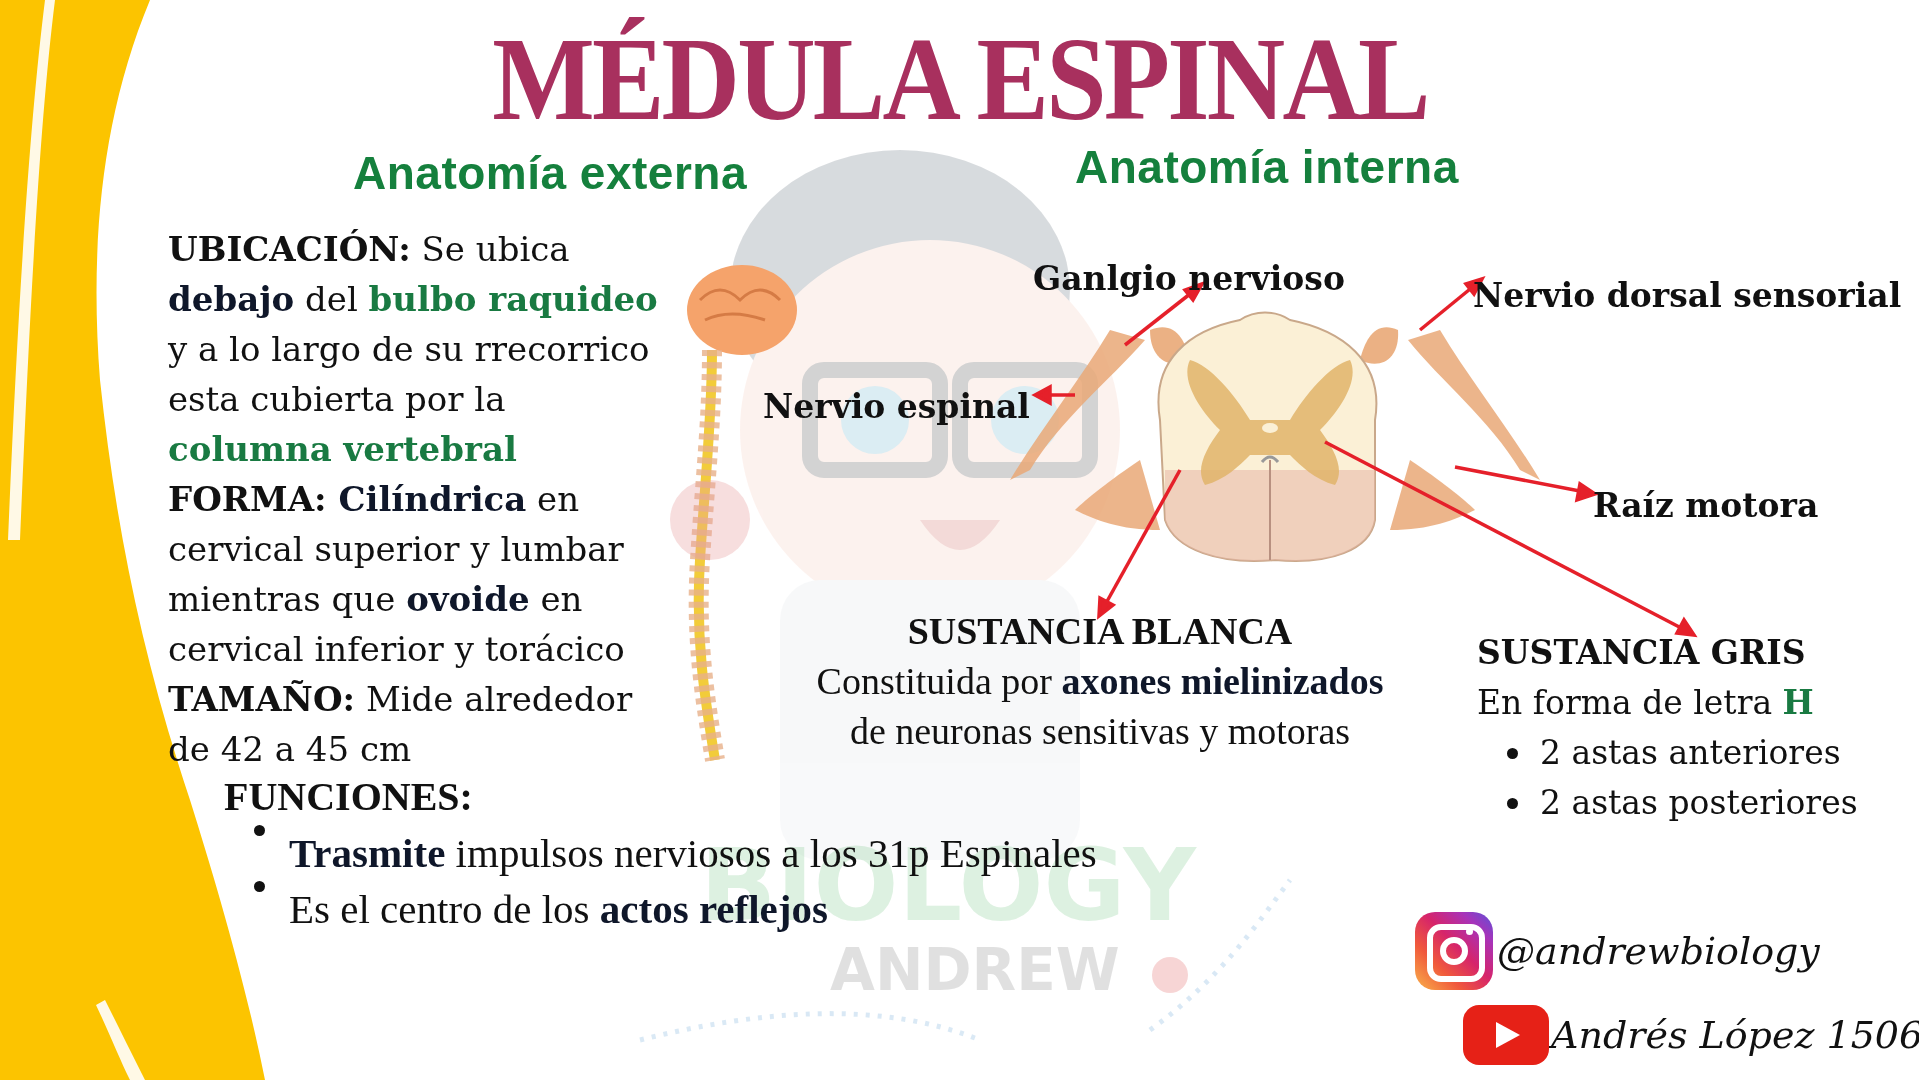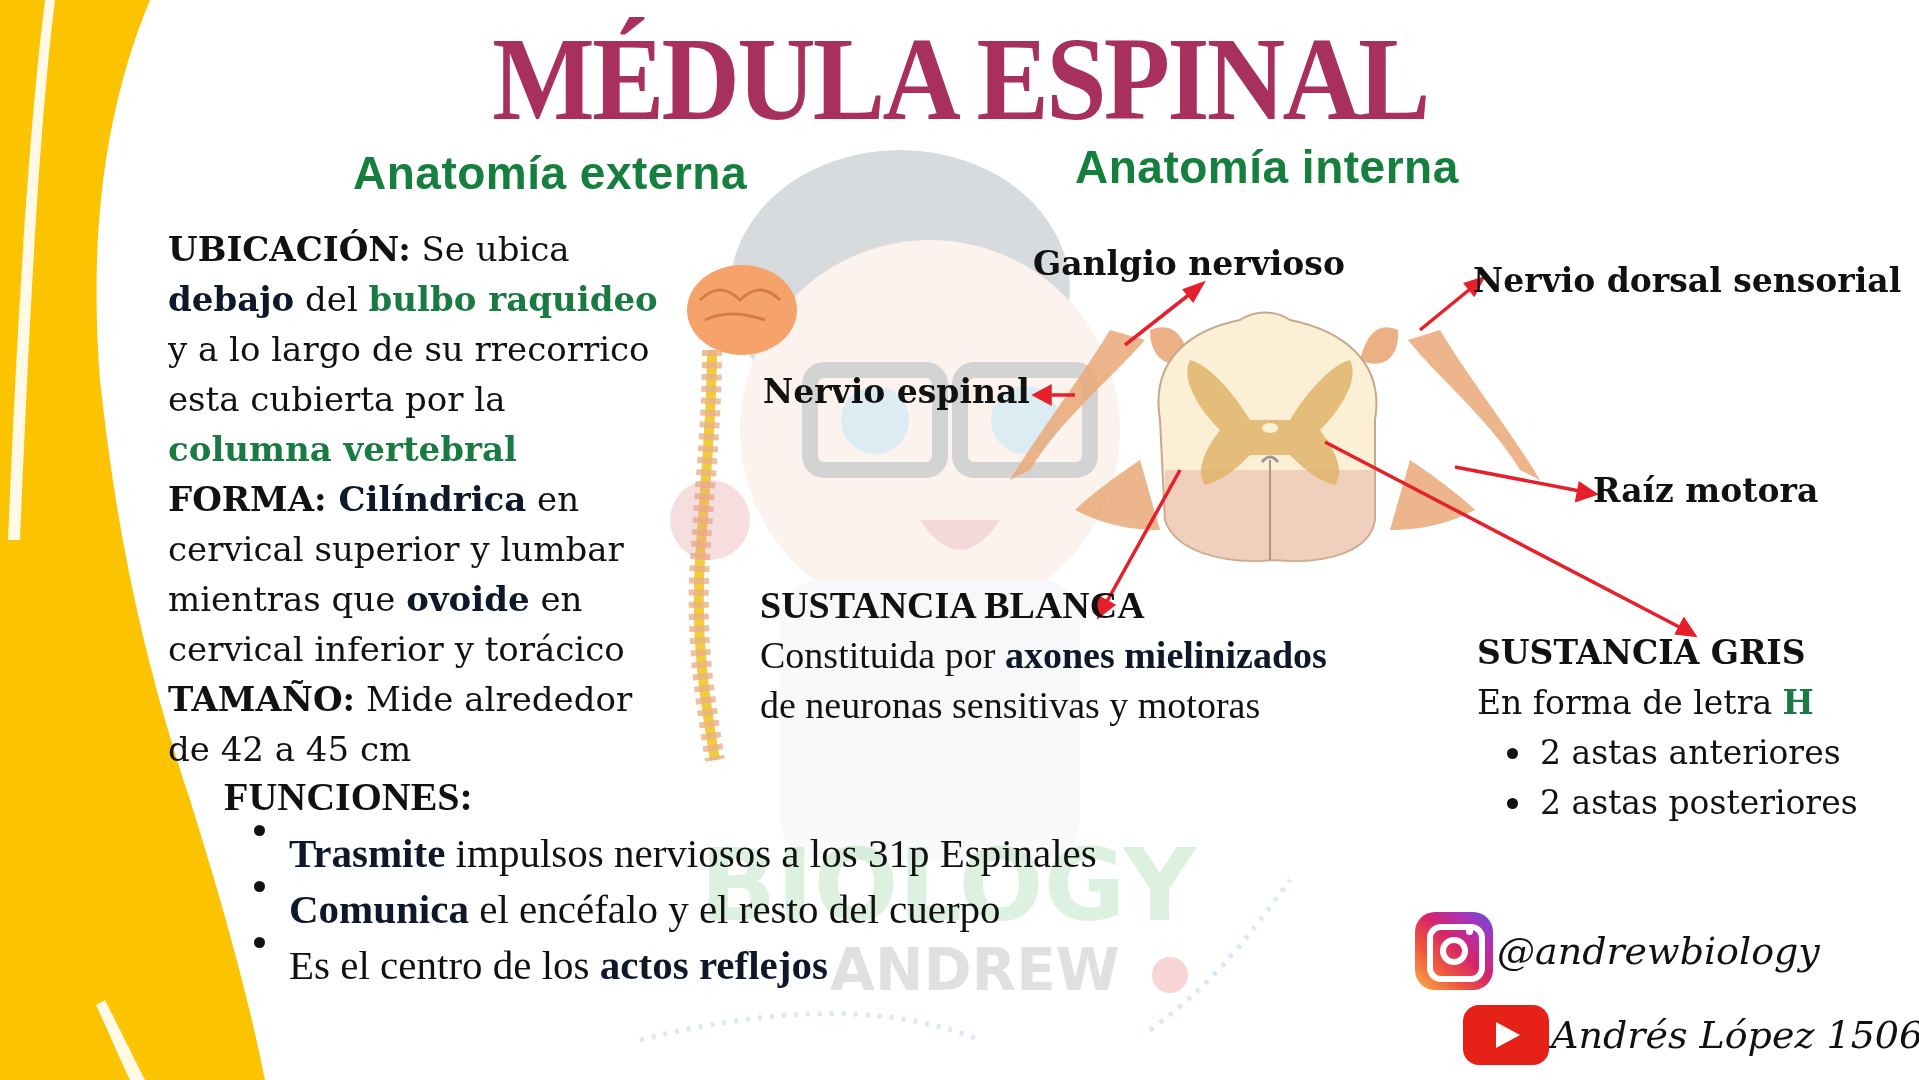--- a/index.html
+++ b/index.html
@@ -10,22 +10,22 @@
   .subtitle { font-family:Liberation Sans, sans-serif; font-weight:bold; color:#15803d; font-size:46px; white-space:nowrap; letter-spacing:0.5px;}
   .left-text { left:168px; top:224px; font-size:34px; line-height:50px; white-space:nowrap; }
   .left-text div { height:50px; }
   .b { font-weight:bold; }
   .purple { color:#0f172a; font-weight:bold; }
   .green { color:#197a42; font-weight:bold; }
   .func-title { left:224px; top:773px; font-size:40px; font-weight:bold; font-family:"Liberation Serif", serif; white-space:nowrap; }
   .func-list { left:254px; top:825px; font-family:"Liberation Serif", serif; font-size:41px; line-height:56px; white-space:nowrap; }
   .func-list .item { height:56px; display:flex; }
   .bullet { display:inline-block; width:11px; height:11px; border-radius:50%; background:#111; margin-right:24px; }
-  .lbl { font-family:"DejaVu Serif", serif; font-weight:bold; font-size:33px; white-space:nowrap; color:#111; }
-  .blanca { left:760px; width:680px; top:580px; text-align:left; font-family:"Liberation Serif", serif; font-size:38px; line-height:50px; }
+  .lbl { font-family:"DejaVu Serif", serif; font-weight:bold; font-size:33px; white-space:nowrap; color:#111;margin-top:15px; }
+  .blanca { left:760px; width:680px; top:606px; text-align:center; font-family:"Liberation Serif", serif; font-size:38px; line-height:50px; }
   .gris { left:1477px; top:628px; font-size:33px; line-height:50px; white-space:nowrap; }
   .gris .item { display:flex; align-items:center; height:50px; padding-left:30px; }
   .gris .bullet { width:11px; height:11px; margin-right:22px; }
   .social { left:1415px; display:flex; align-items:center; font-family:"DejaVu Serif", serif; font-style:italic; font-size:38px; white-space:nowrap; }
   .ig-icon { width:78px; height:78px; border-radius:20px; background:linear-gradient(45deg,#f9b34a 0%,#f0593c 30%,#d6246a 55%,#a833b9 80%,#5b51d8 100%); position:relative; margin-right:4px; }
   .ig-icon .ring { position:absolute; left:12px; top:12px; width:46px; height:46px; border:6px solid #fff; border-radius:14px; }
   .ig-icon .lens { position:absolute; left:25px; top:25px; width:16px; height:16px; border:6px solid #fff; border-radius:50%; }
   .ig-icon .dot { position:absolute; left:51px; top:16px; width:7px; height:7px; background:#fff; border-radius:50%; }
   .yt-icon { width:86px; height:60px; border-radius:16px; background:#e62117; position:relative; margin-right:2px; }
   .yt-icon .play { position:absolute; left:33px; top:17px; width:0; height:0; border-left:24px solid #fff; border-top:13px solid transparent; border-bottom:13px solid transparent; }
@@ -123,25 +123,20 @@
 
 <div class="abs func-title">FUNCIONES:</div>
 <div class="abs func-list">
   <div class="item">
       <span class="bullet"></span>
       <span class="purple">Trasmite</span>
       <span style="white-space:pre"> impulsos nerviosos a los 31p Espinales</span>
     </div>
   <div class="item">
       <span class="bullet"></span>
-      <span class="purple">Comunica</span>
-      <span style="white-space:pre"> el encéfalo y el resto del cuerpo</span>
-    </div>
-  <div class="item">
-      <span class="bullet"></span>
       <span style="white-space:pre">Es el centro de los </span>
       <span class="purple">actos reflejos</span>
     </div>
 </div>
 
 <div class="abs lbl" style="left:1033px; top:244px;">Ganlgio nervioso</div>
 <div class="abs lbl" style="left:763px; top:372px;">Nervio espinal</div>
 <div class="abs lbl" style="left:1473px; top:261px;">Nervio dorsal sensorial</div>
 <div class="abs lbl" style="left:1593px; top:471px;">Raíz motora</div>
 

